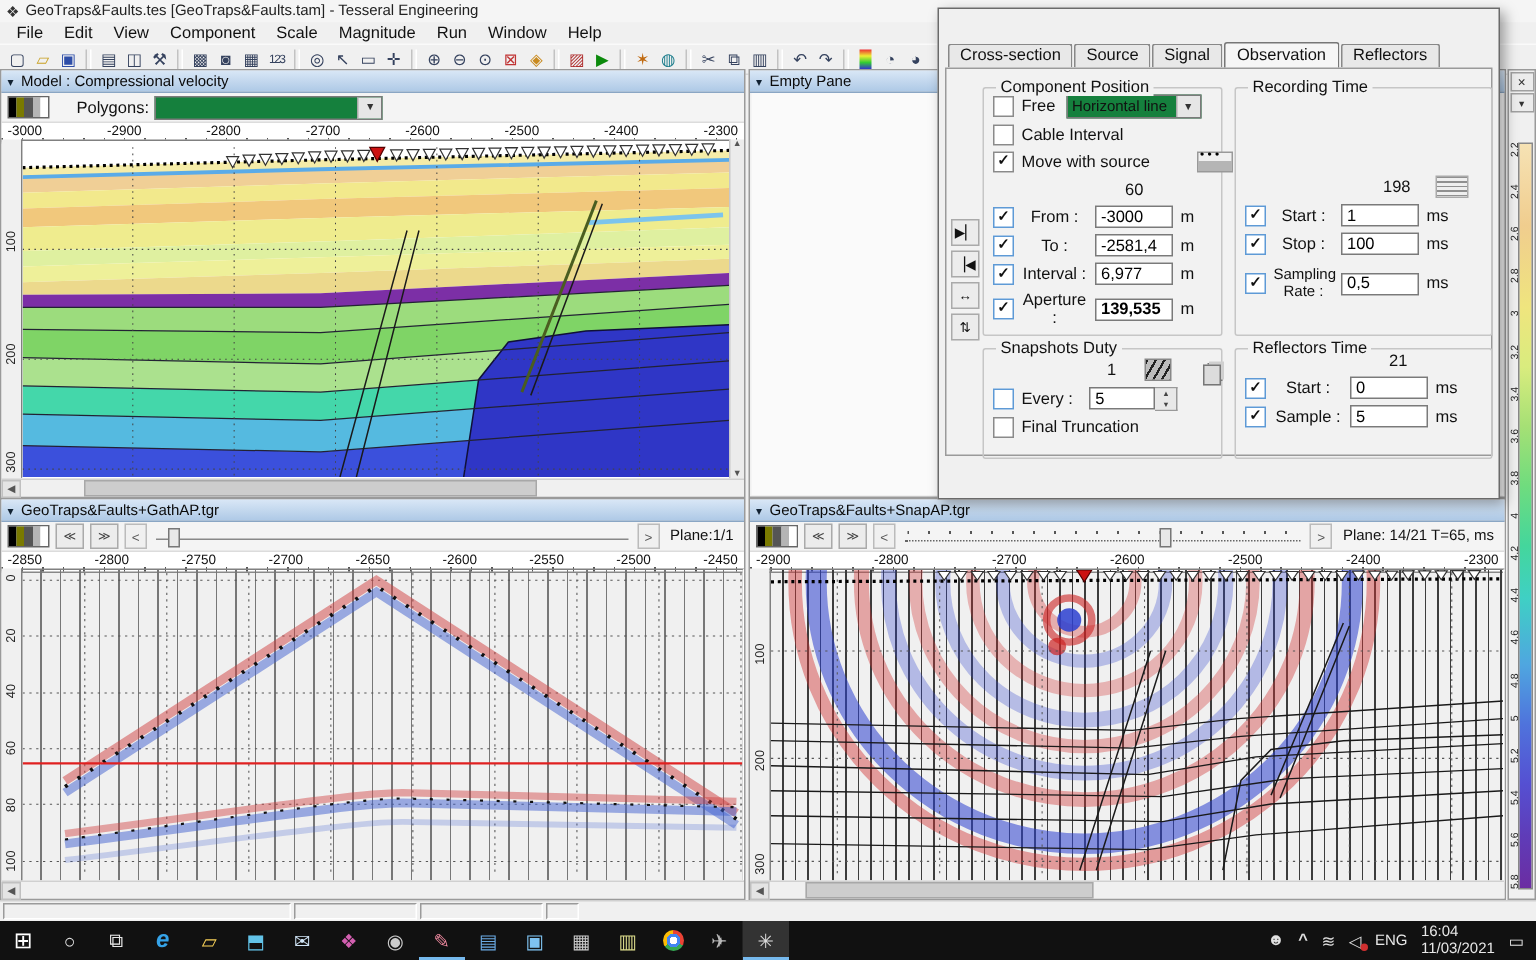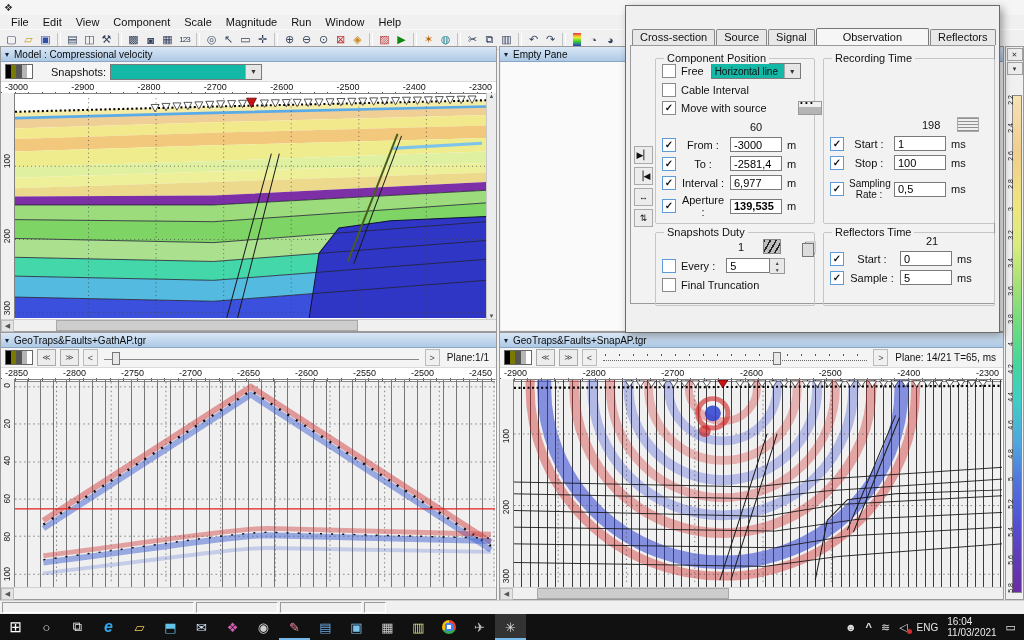--- a/index.html
+++ b/index.html
@@ -69,33 +69,33 @@
   #legend .vals{position:absolute;left:0;top:48px;bottom:6px;width:9px;display:flex;flex-direction:column;justify-content:space-between;align-items:center}
   #legend .vals span{writing-mode:vertical-rl;transform:rotate(180deg);font-size:7px;color:#222}
   
   #dialog{position:absolute;left:625px;top:5px;width:375px;height:328px;background:#f0f0f0;
           border:1px solid #6a6a6a;box-shadow:3px 3px 8px rgba(0,0,0,.35);box-sizing:border-box;z-index:50}
   #dialog .dtitle{height:18px;background:#f0f0f0;display:flex;align-items:center;padding:0 6px;border-bottom:1px solid #e0e0e0}
   #dialog .dtitle .dtext{flex:1;font-size:11px}
   #dialog .dtitle .dclose{width:16px;text-align:center;font-size:11px;color:#333}
   .tabs{position:absolute;left:6px;top:22px;display:flex;align-items:flex-end;height:17px}
   .tab{border:1px solid #888;border-bottom:none;background:#e8e8e8;padding:1px 7px 2px;font-size:11px;margin-right:1px;border-radius:2px 2px 0 0}
-  .tab.active{background:#f6f6f6;padding:2px 26px 3px;position:relative;top:1px;border-color:#777}
+  .tab.active{background:#f6f6f6;padding:2px 8px 3px;position:relative;top:1px;border-color:#777}
   .tabpanel{position:absolute;left:4px;right:4px;top:39px;bottom:28px;border:1px solid #9a9a9a;background:#f2f2f2}
   .group{position:absolute;border:1px solid #c6c6c6;border-radius:2px}
   .group .glabel{position:absolute;top:-7px;left:8px;background:#f2f2f2;padding:0 3px;font-size:11px}
   .cb{width:12px;height:12px;border:1px solid #8a8a8a;background:#fff;display:inline-flex;align-items:center;justify-content:center;flex:none}
   .cb.blue{border-color:#5e9ad6}
   .cb.on::after{content:"✓";font-size:10px;font-weight:bold;color:#111;line-height:1}
   .field{height:15px;border:1px solid #7a7a7a;background:#fff;font-size:11px;padding:0 3px;box-sizing:border-box;font-family:"Liberation Sans",sans-serif}
   .drow{display:flex;align-items:center;gap:5px;margin:4px 0 0 6px}
   .dlabel{text-align:center;white-space:pre-line}
   .unit{width:16px}
   .count{font-size:11px}
-  .dropdown{display:flex;align-items:center;border:1px solid #7a7a7a;background:#14b8a6;height:16px;box-sizing:border-box}
+  .dropdown{display:flex;align-items:center;border:1px solid #7a7a7a;background:#15803d;height:16px;box-sizing:border-box}
   .dropdown .dval{flex:1;padding:0 3px}
   .dropdown .darr{width:15px;height:100%;background:#e6e6e6;border-left:1px solid #aaa;display:flex;align-items:center;justify-content:center;font-size:7px;color:#333}
   .spin{display:flex;height:16px}
   .spin .sarr{width:14px;display:flex;flex-direction:column;border:1px solid #999;border-left:none}
   .spin .sarr i{flex:1;display:flex;align-items:center;justify-content:center;font-size:5px;color:#444;background:#e8e8e8;font-style:normal}
   .btn{height:21px;border:1px solid #8a8a8a;background:linear-gradient(180deg,#f9f9f9,#e4e4e4);
        font-size:11px;display:inline-flex;align-items:center;justify-content:center;border-radius:2px}
   .btn.default{border:1px solid #3b6ea5;box-shadow:0 0 0 1px #7aa7d6 inset}
   .iconbtn{width:17px;height:16px;border:1px solid #aaa;background:#ececec;display:flex;align-items:center;justify-content:center;font-size:9px}
   .receivers-glyph{width:22px;height:12px;background:linear-gradient(180deg,#f0f0f0 0 45%,#b5b5b5 45% 100%);
@@ -131,20 +131,21 @@
   #taskbar .tray{margin-left:auto;display:flex;align-items:center;gap:9px;padding-right:8px;font-size:10px}
   #taskbar .tray .ticon{font-size:11px;color:#e0e0e0;position:relative}
   #taskbar [data-name="volume-icon"]::after{content:"";position:absolute;right:-4px;bottom:0;width:5px;height:5px;border-radius:50%;background:#d03030}
   #taskbar .clock{text-align:left;line-height:1.1;font-size:10px}
 </style>
 </head>
 <body>
 
 <div class="titlebar" data-name="window-titlebar">
   <span class="appicon" data-name="app-icon">❖</span>
+  <span class="title" data-name="window-title">GeoTraps&amp;Faults.tes [GeoTraps&amp;Faults.tam] - Tesseral Engineering</span>
 </div>
 <div class="menubar" data-name="menu-bar">
     <span data-name="menu-item">File</span>
     <span data-name="menu-item">Edit</span>
     <span data-name="menu-item">View</span>
     <span data-name="menu-item">Component</span>
     <span data-name="menu-item">Scale</span>
     <span data-name="menu-item">Magnitude</span>
     <span data-name="menu-item">Run</span>
     <span data-name="menu-item">Window</span>
@@ -202,21 +203,21 @@
     <span class="ptitle" data-name="model-pane-title">Model : Compressional velocity</span>
   </div>
   <div class="pane-toolbar" data-name="model-pane-toolbar">
     <span class="swatch" data-name="palette-swatch">
         <i style="background:#000"></i>
         <i style="background:#7a7a00"></i>
         <i style="background:#555"></i>
         <i style="background:#b5b5b5"></i>
         <i style="background:#fff"></i>
       </span>
-    <span style="margin-left:14px" data-name="polygons-label">Snapshots:</span>
+    <span style="margin-left:14px" data-name="polygons-label">Polygons:</span>
     <span class="dropdown" style="width:152px" data-name="polygons-dropdown">
       <span class="dval"></span>
       <span class="darr" data-name="chevron-down-icon">▼</span>
     </span>
   </div>
   <div class="ruler" data-name="model-ruler">
       <span data-name="ruler-tick">-3000</span>
       <span data-name="ruler-tick">-2900</span>
       <span data-name="ruler-tick">-2800</span>
       <span data-name="ruler-tick">-2700</span>

